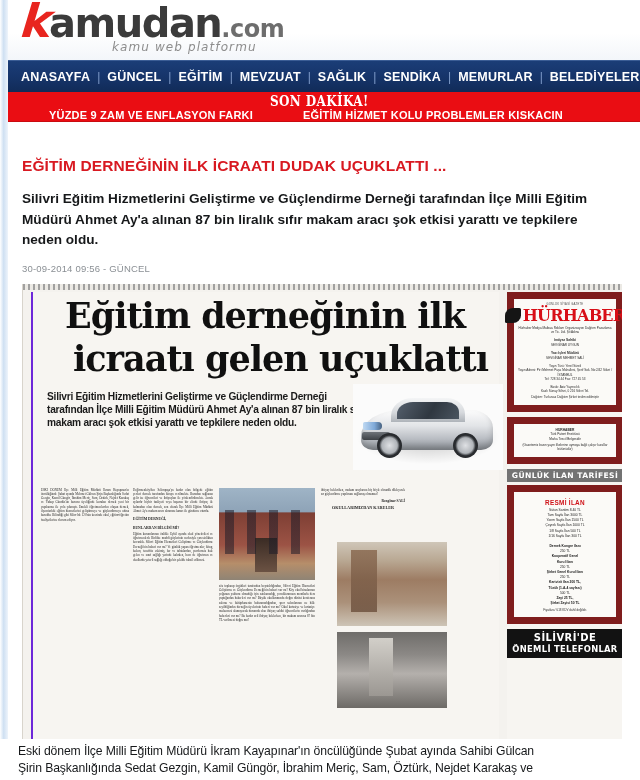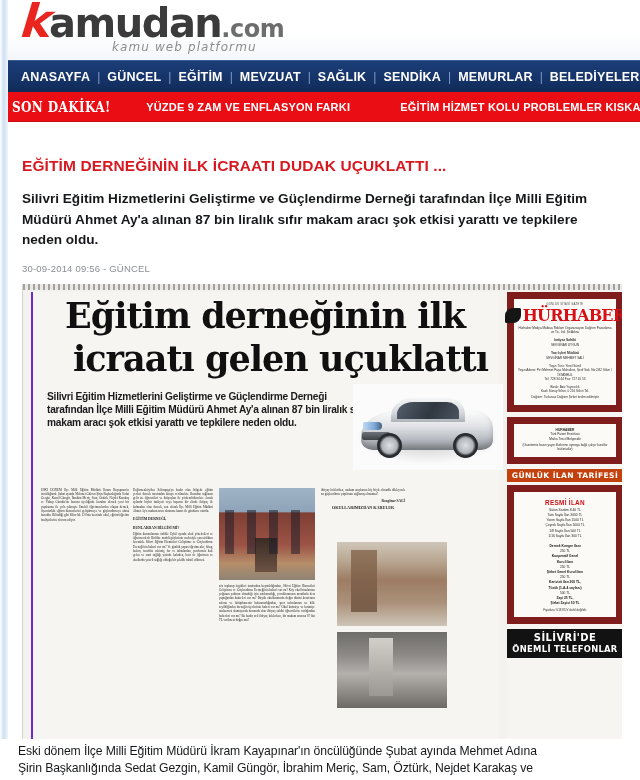--- a/index.html
+++ b/index.html
@@ -101,20 +101,21 @@
   
   .breaking {
     position: relative;
     height: 30px;
     background: #ea0d13;
     display: flex;
     align-items: center;
     overflow: hidden;
     white-space: nowrap;
     border-bottom: 1px solid #c90b10;
+    flex-direction: column;
   }
   .breaking-label {
     color: #ffffff;
     font-family: "DejaVu Serif", serif;
     font-weight: bold;
     font-size: 14.5px;
     letter-spacing: 0.4px;
     padding-left: 13px;
     padding-right: 4px;
     flex: 0 0 auto;
@@ -375,21 +376,21 @@
     font-family: "Liberation Sans", sans-serif;
   }
   .side-micro {
     font-family: "Liberation Sans", sans-serif;
     font-size: 3.1px;
     line-height: 4.4px;
     color: #2b2b2b;
   }
   .side-micro b { font-size: 3.3px; }
   .side-blackbar {
-    background: #c2410c;
+    background: #737373;
     color: #ffffff;
     font-family: "DejaVu Sans", sans-serif;
     font-weight: bold;
     font-size: 7.6px;
     letter-spacing: .4px;
     padding: 2px 0;
     text-align: center;
   }
   .side-redhead {
     color: #cf1218;
@@ -604,17 +605,17 @@
       </div>
 
       <div class="phones-box">
         <div class="phones-l1">SİLİVRİ'DE</div>
         <div class="phones-l2">ÖNEMLİ TELEFONLAR</div>
       </div>
     </div>
   </div>
 
   <div class="bottom-text">
-    <div class="bottom-line">Eski dönem İlçe Milli Eğitim Müdürü İkram Kayapınar'ın öncülüğünde Şubat ayında Mehmet Adına</div>
+    <div class="bottom-line">Eski dönem İlçe Milli Eğitim Müdürü İkram Kayapınar'ın öncülüğünde Şubat ayında Sahibi Gülcan</div>
     <div class="bottom-line">Şirin Başkanlığında Sedat Gezgin, Kamil Güngör, İbrahim Meriç, Sam, Öztürk, Nejdet Karakaş ve</div>
   </div>
 
 </div>
 
 </body></html>

